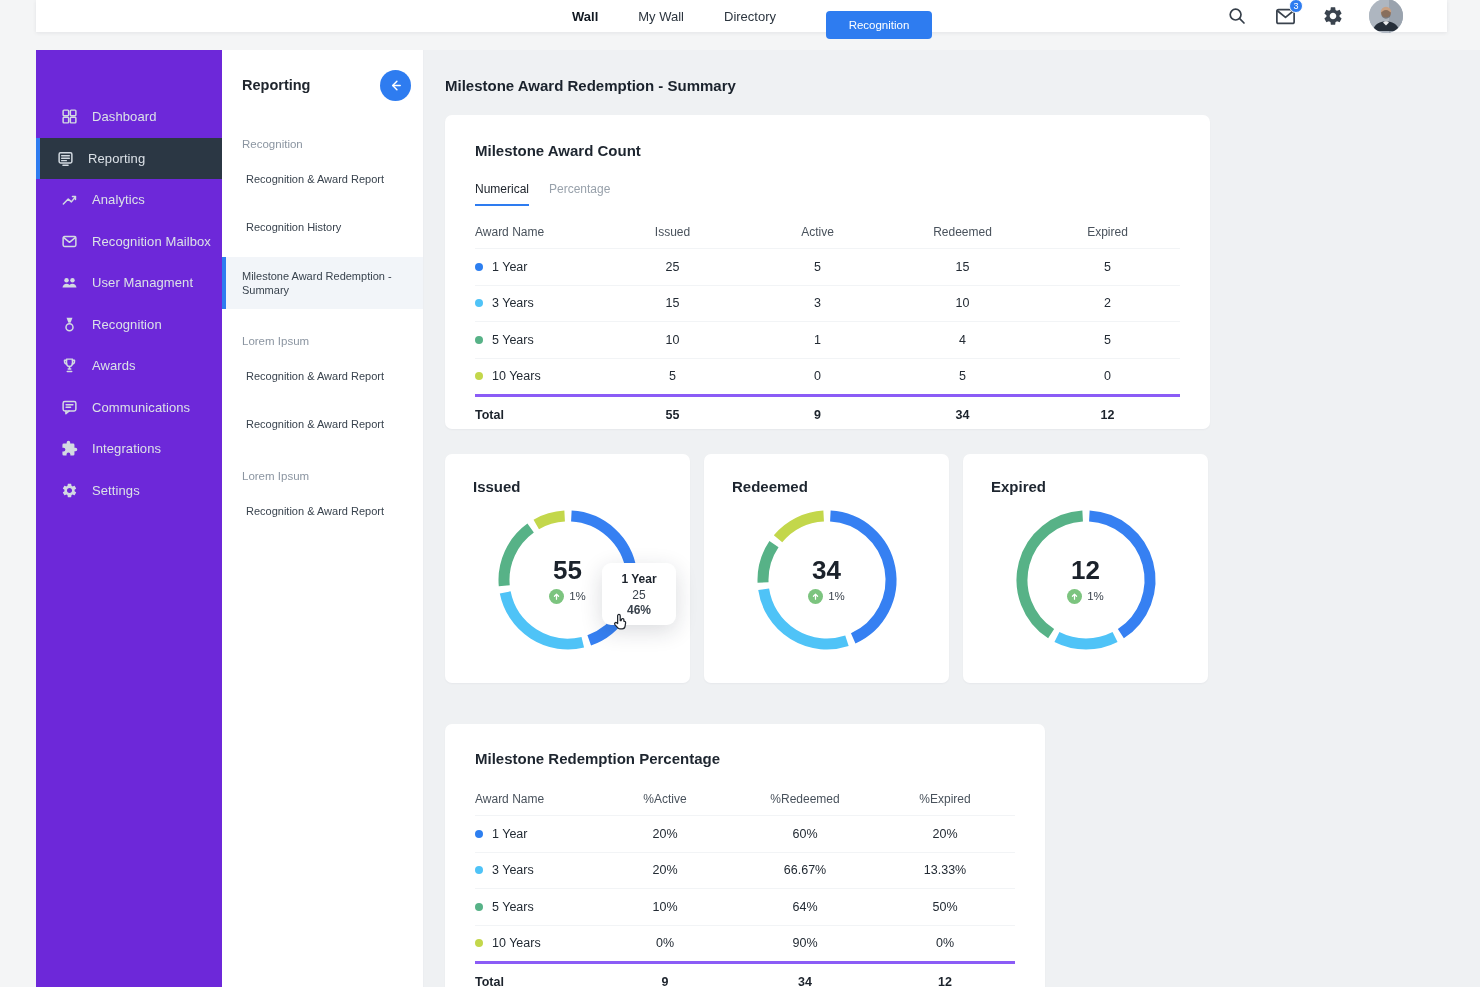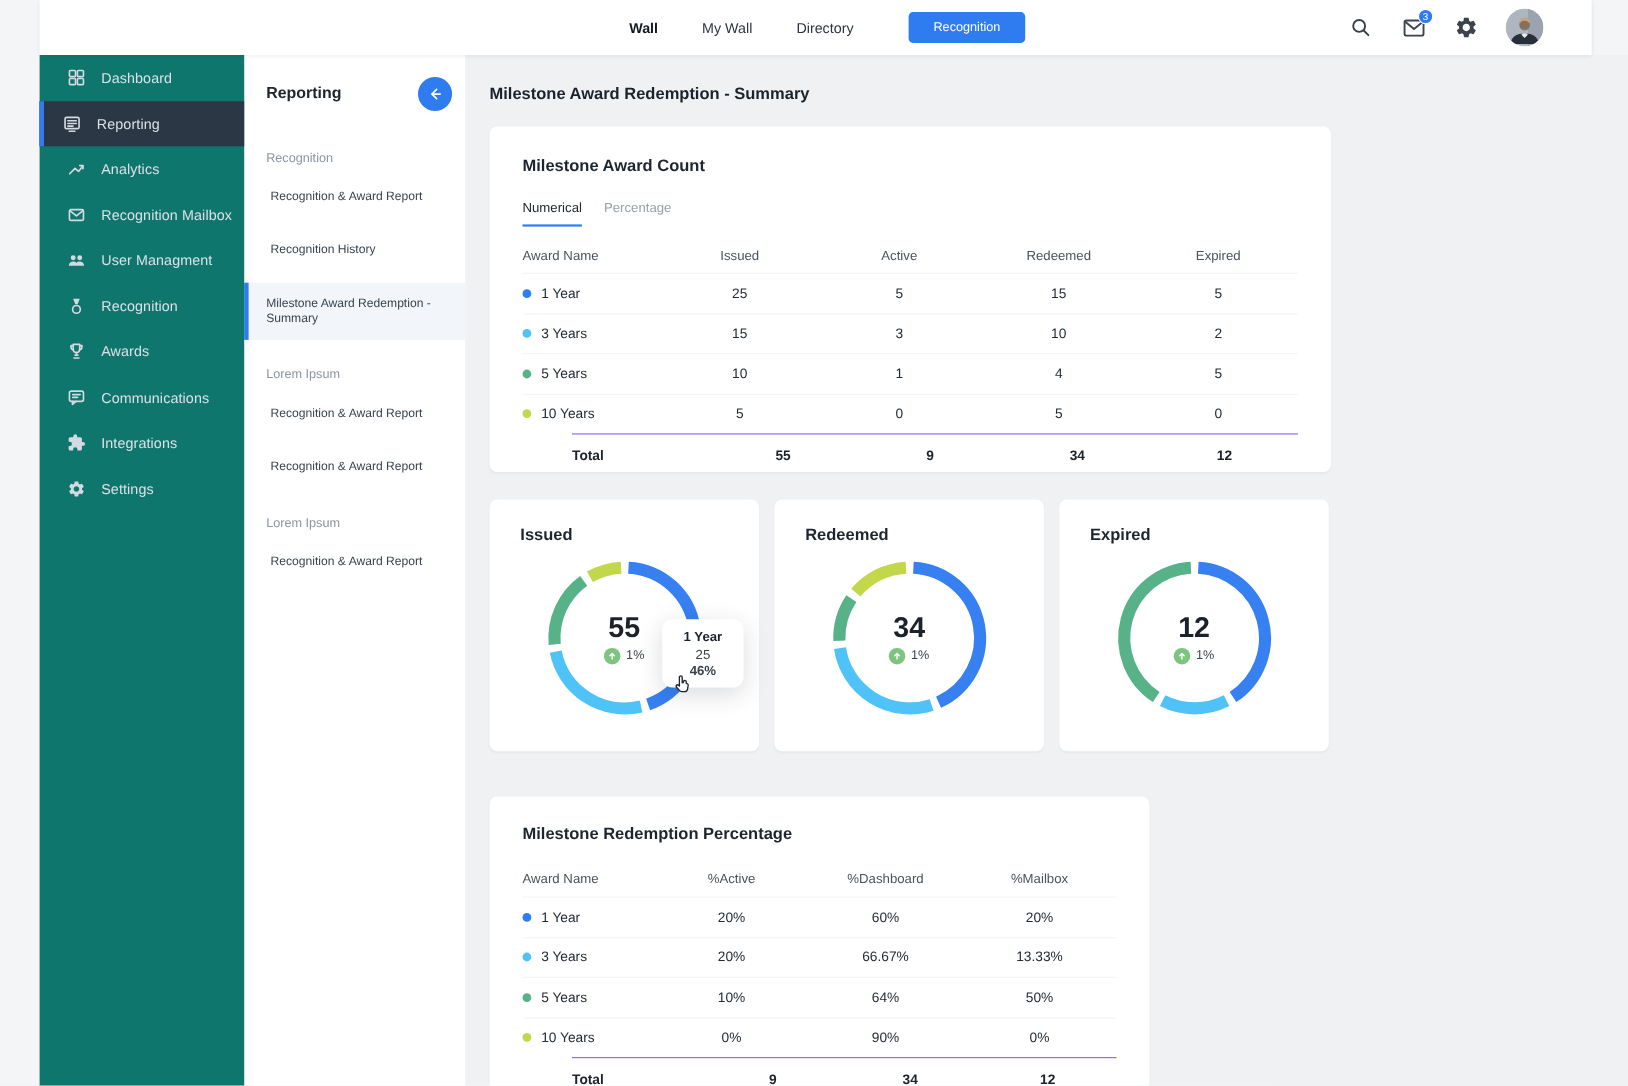--- a/index.html
+++ b/index.html
@@ -5,21 +5,21 @@
   * { margin:0; padding:0; box-sizing:border-box; }
   html,body { width:1480px; height:987px; overflow:hidden; }
   body {
     font-family:"Liberation Sans", sans-serif;
     background:#f4f5f6;
     color:#232b35;
     position:relative;
   }
   
   .topbar{
-    position:absolute; left:36px; top:0; width:1411px; height:50px;
+    position:absolute; left:36px; top:0; width:1411px; height:32px;
     background:#ffffff;
     box-shadow:0 1px 4px rgba(20,30,45,.08);
     z-index:5;
     padding-left:44px;
   }
   .topnav{ position:absolute; left:536px; top:0; height:100%; display:flex; align-items:center; gap:40px;}
   .topnav .nav-item{ font-size:13px; color:#2c353f; cursor:pointer; white-space:nowrap;}
   .topnav .nav-item:first-child{ color:#111821; font-weight:700;}
   .btn-recognition{
     position:absolute; left:790px; top:11px; width:106px; height:28px;
@@ -30,21 +30,21 @@
   .icon-btn{ position:relative; width:24px; height:24px; display:flex; align-items:center; justify-content:center; cursor:pointer;}
   .mail-badge{
     position:absolute; top:-5px; right:-6px; min-width:14px; height:14px; border-radius:7px;
     background:#2e7cf0; color:#fff; font-size:9px; display:flex; align-items:center; justify-content:center;
     border:1.5px solid #fff; padding:0 2px;
   }
   .avatar{ width:34px; height:34px; border-radius:50%; overflow:hidden; cursor:pointer; background:#b9c2cc;}
   
   .sidebar{
     position:absolute; left:36px; top:50px; width:186px; bottom:0;
-    background:#0f766e; z-index:4;
+    background:#6d28d9; padding-top:46px; z-index:4;
   }
   .side-item{
     display:flex; align-items:center; gap:14px; height:41.5px;
     padding-left:21px; cursor:pointer; border-left:4px solid transparent;
   }
   .side-item .lbl{ font-size:13px; color:#dbe1e7; letter-spacing:.1px;}
   .side-item.active{ background:#2b3744; border-left-color:#2e7cf0; padding-left:17px;}
   .side-item .ic{ width:17px; height:17px; flex:0 0 17px; display:flex; align-items:center; justify-content:center;}
   
   .subsidebar{
@@ -70,21 +70,21 @@
   .tabs{ margin-top:23px; display:flex; gap:20px;}
   .tab{ font-size:12px; color:#98a1ab; padding-bottom:8px; cursor:pointer; border-bottom:2.5px solid transparent;}
   .tab.active{ color:#20262e; border-bottom-color:#2e7cf0;}
   
   .dtable{ margin-top:10px; width:100%;}
   .trow{ display:grid; align-items:center;}
   .cols5{ grid-template-columns:125px 1fr 1fr 1fr 1fr;}
   .cols4{ grid-template-columns:120px 1fr 1fr 1fr;}
   .trow.thead{ height:32px; font-size:12px; color:#49525c;}
   .trow.tbody{ height:36.5px; font-size:12.5px; color:#232b34; border-top:1px solid #f2f4f6;}
-  .trow.ttotal{ height:38px; font-size:12.5px; font-weight:700; color:#1c232c; border-top:1px solid #8b5cf6;margin-left:45px;}
+  .trow.ttotal{ height:38px; font-size:12.5px; font-weight:700; color:#1c232c; border-top:3px solid #8b5cf6;}
   .trow .c{ text-align:center;}
   .trow .n{ text-align:right; display:flex; align-items:center; gap:9px;}
   .dot{ width:8px; height:8px; border-radius:50%; flex:0 0 8px;}
   
   .donut-row{ margin-top:25px; display:flex; gap:14px;}
   .donut-card{ width:245px; height:229px; padding:24px 28px;}
   .donut-wrap{ position:relative; width:150px; height:150px; margin:10px auto 0;}
   .donut-center{ position:absolute; inset:0; display:flex; flex-direction:column; align-items:center; justify-content:center; pointer-events:none;}
   .donut-value{ font-size:26px; font-weight:700; color:#1b222b; line-height:1;}
   .donut-change{ margin-top:6px; display:flex; align-items:center; gap:5px;}
@@ -402,22 +402,22 @@
     </div>
       </section>
     </div>
 
   <section class="card card-pct">
     <h2>Milestone Redemption Percentage</h2>
     <div class="dtable" id="pct-table">
         <div class="trow cols4 thead">
           <span class="n">Award Name</span>
           <span class="c">%Active</span>
-          <span class="c">%Dashboard</span>
-          <span class="c">%Mailbox</span>
+          <span class="c">%Redeemed</span>
+          <span class="c">%Expired</span>
         </div>
         <div class="trow cols4 tbody">
           <span class="n">
             <span class="dot" style="background:#2d7ff0"></span>
             <span>1 Year</span>
           </span>
           <span class="c">20%</span>
           <span class="c">60%</span>
           <span class="c">20%</span>
         </div>

